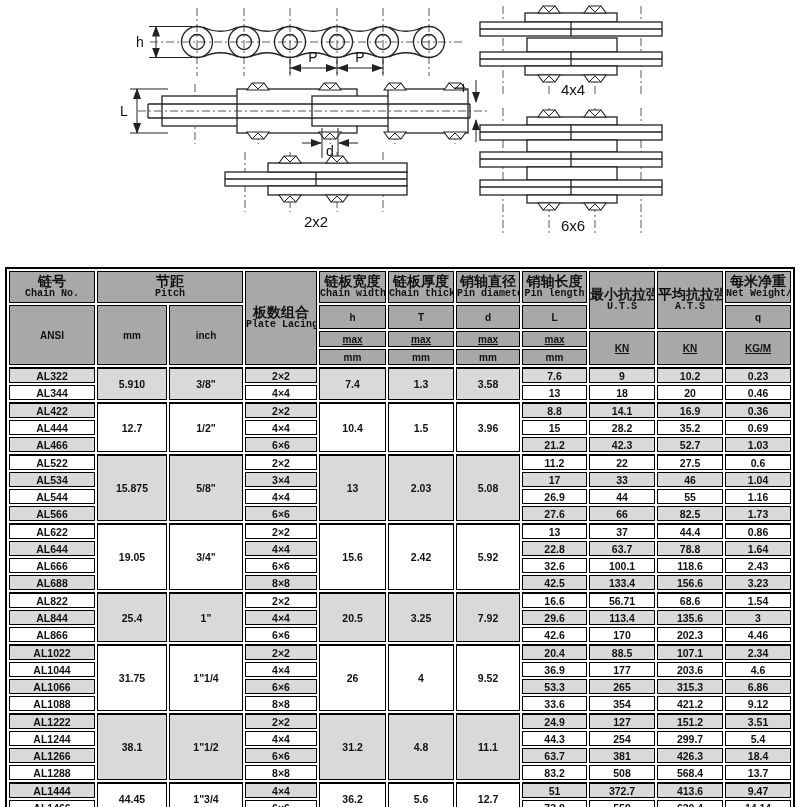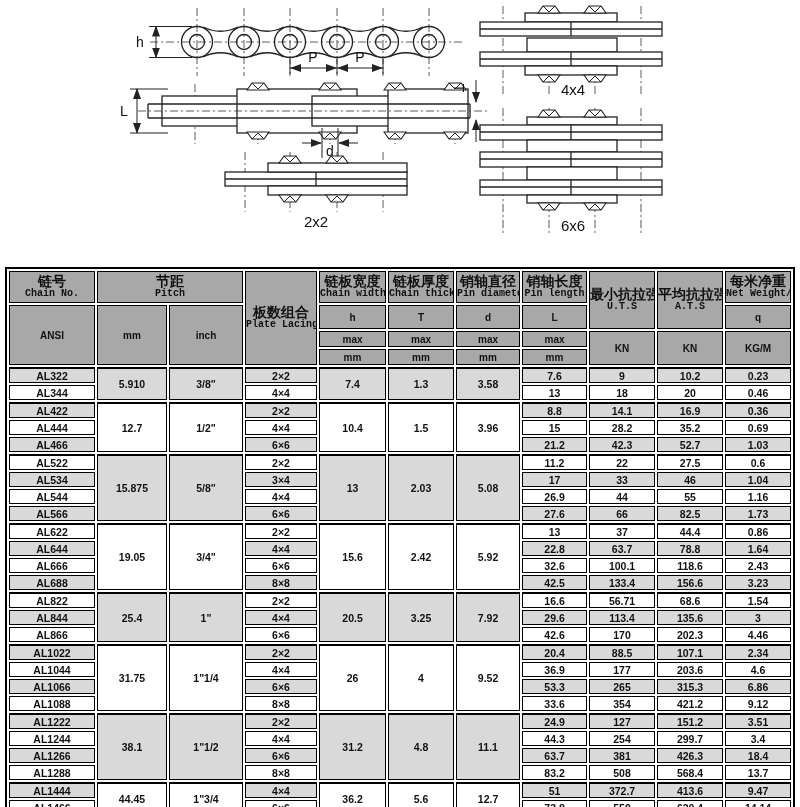--- a/index.html
+++ b/index.html
@@ -18,21 +18,21 @@
     table-layout:fixed;background:#fff;}
   table.spec th,table.spec td{border:1px solid #000;text-align:center;
     vertical-align:middle;padding:0;overflow:hidden;white-space:nowrap;}
   thead{background:#a8a8a8;}
   thead th{background:#a8a8a8;font-weight:bold;}
   .zh{font-size:14px;line-height:13px;font-weight:bold;}
   .en{font-size:10px;line-height:11px;font-weight:bold;font-family:Liberation Mono, monospace;}
   .sub{font-size:10px;font-weight:bold;}
   .rowA th{height:30px;}
   .rowB th{height:22px;}
-  .rowC th{height:14px;}
+  .rowC th{height:14px;text-decoration:underline;}
   .rowD th{height:14px;}
   tbody td{height:13px;font-size:10.5px;font-weight:bold;}
   td.shade{background:#d9d9d9;}
   td.plain{background:#ffffff;}
   tr.group-start td{border-top:2px solid #000;}
 </style>
 </head>
 <body>
 <div class="page">
 
@@ -487,21 +487,21 @@
           <td class="shade">127</td>
           <td class="shade">151.2</td>
           <td class="shade">3.51</td>
         </tr>
         <tr>
           <td class="plain">AL1244</td>
           <td class="plain">4×4</td>
           <td class="plain">44.3</td>
           <td class="plain">254</td>
           <td class="plain">299.7</td>
-          <td class="plain">3.4</td>
+          <td class="plain">5.4</td>
         </tr>
         <tr>
           <td class="shade">AL1266</td>
           <td class="shade">6×6</td>
           <td class="shade">63.7</td>
           <td class="shade">381</td>
           <td class="shade">426.3</td>
           <td class="shade">18.4</td>
         </tr>
         <tr>

